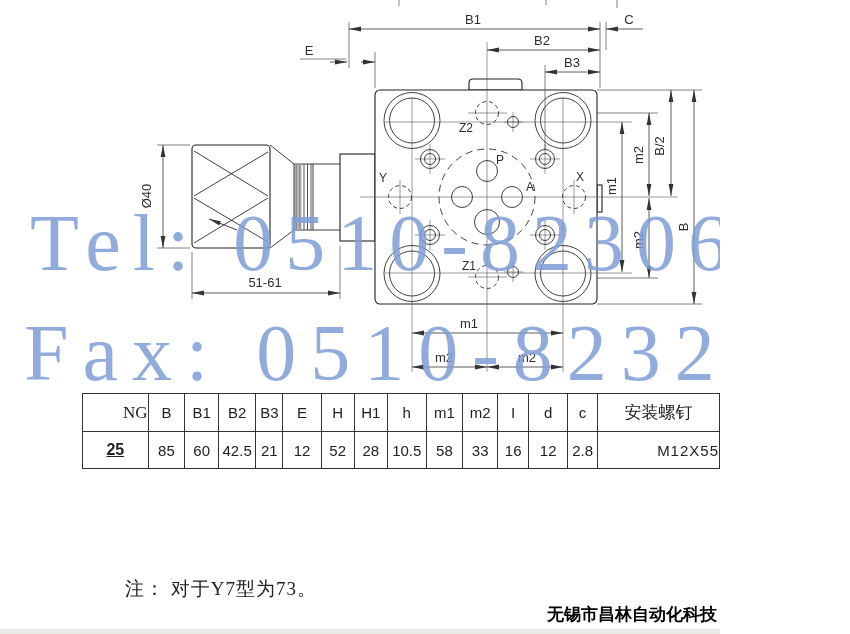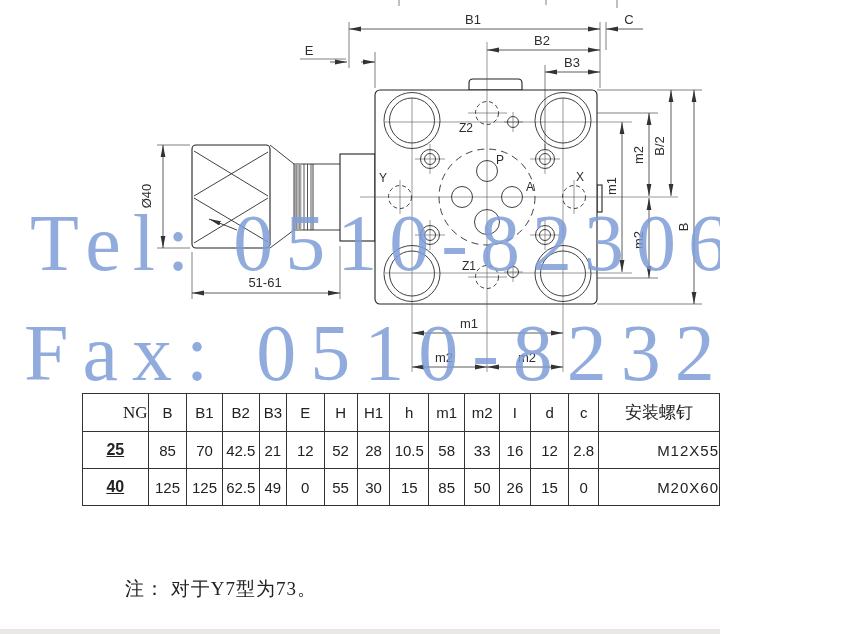--- a/index.html
+++ b/index.html
@@ -258,50 +258,34 @@
             <th>I</th>
             <th>d</th>
             <th>c</th>
             <th>安装螺钉</th>
           </tr>
       </thead>
       <tbody>
           <tr>
             <td>25</td>
             <td>85</td>
-            <td>70</td>
+            <td>60</td>
             <td>42.5</td>
             <td>21</td>
             <td>12</td>
             <td>52</td>
             <td>28</td>
             <td>10.5</td>
             <td>58</td>
             <td>33</td>
             <td>16</td>
             <td>12</td>
             <td>2.8</td>
             <td>M12X55</td>
           </tr>
-          <tr>
-            <td>40</td>
-            <td>125</td>
-            <td>125</td>
-            <td>62.5</td>
-            <td>49</td>
-            <td>0</td>
-            <td>55</td>
-            <td>30</td>
-            <td>15</td>
-            <td>85</td>
-            <td>50</td>
-            <td>26</td>
-            <td>15</td>
-            <td>0</td>
-            <td>M20X60</td>
-          </tr>
         </tbody>
     </table>
   </div>
 
   <div class="note">注： 对于Y7型为73。</div>
+  <div class="company">无锡市昌林自动化科技</div>
 
 </div>
 
 </body></html>

